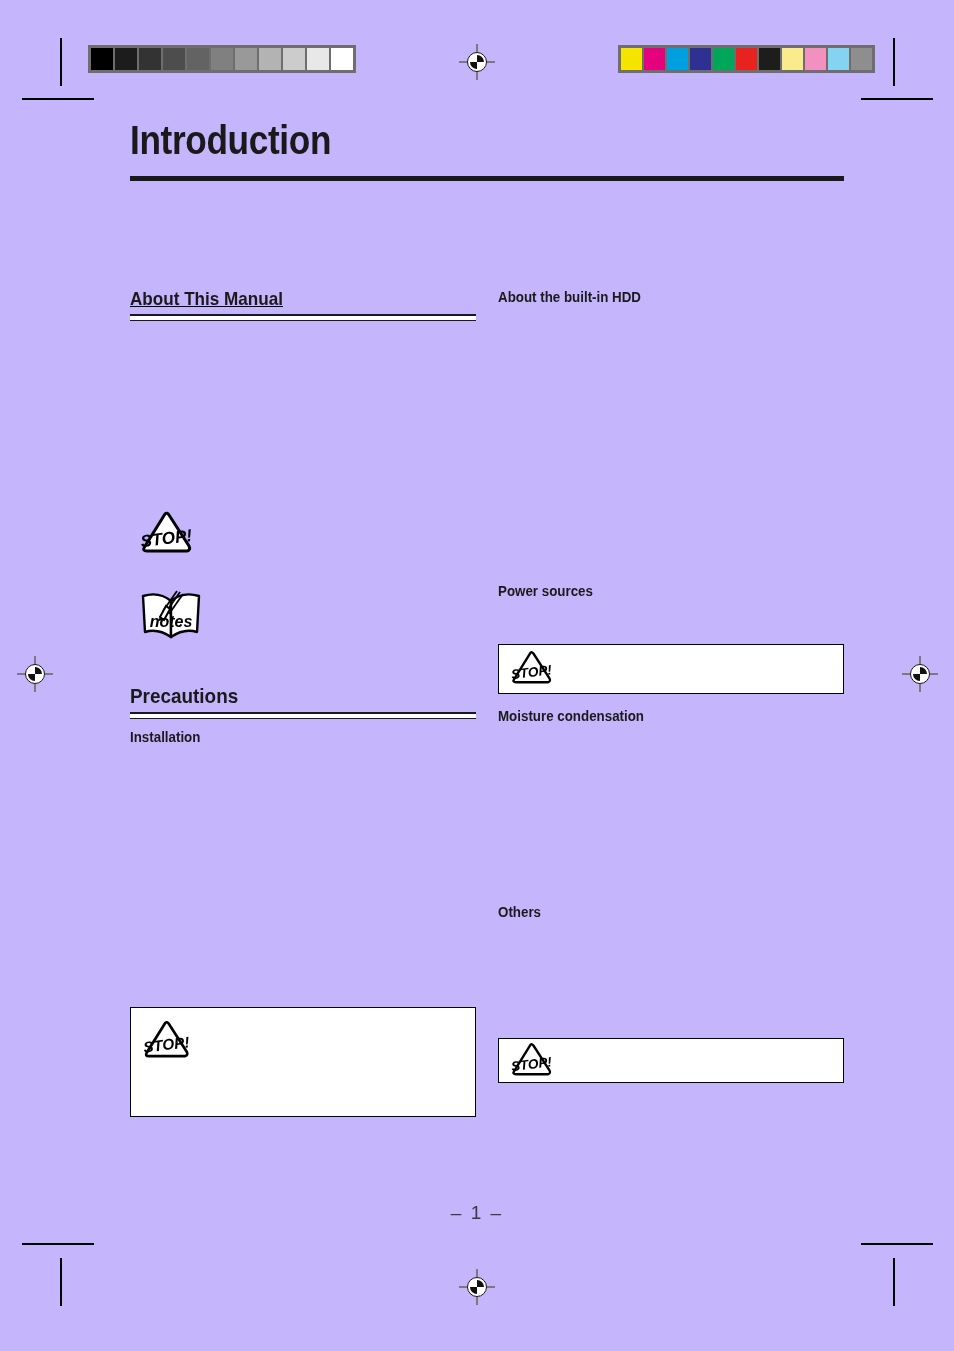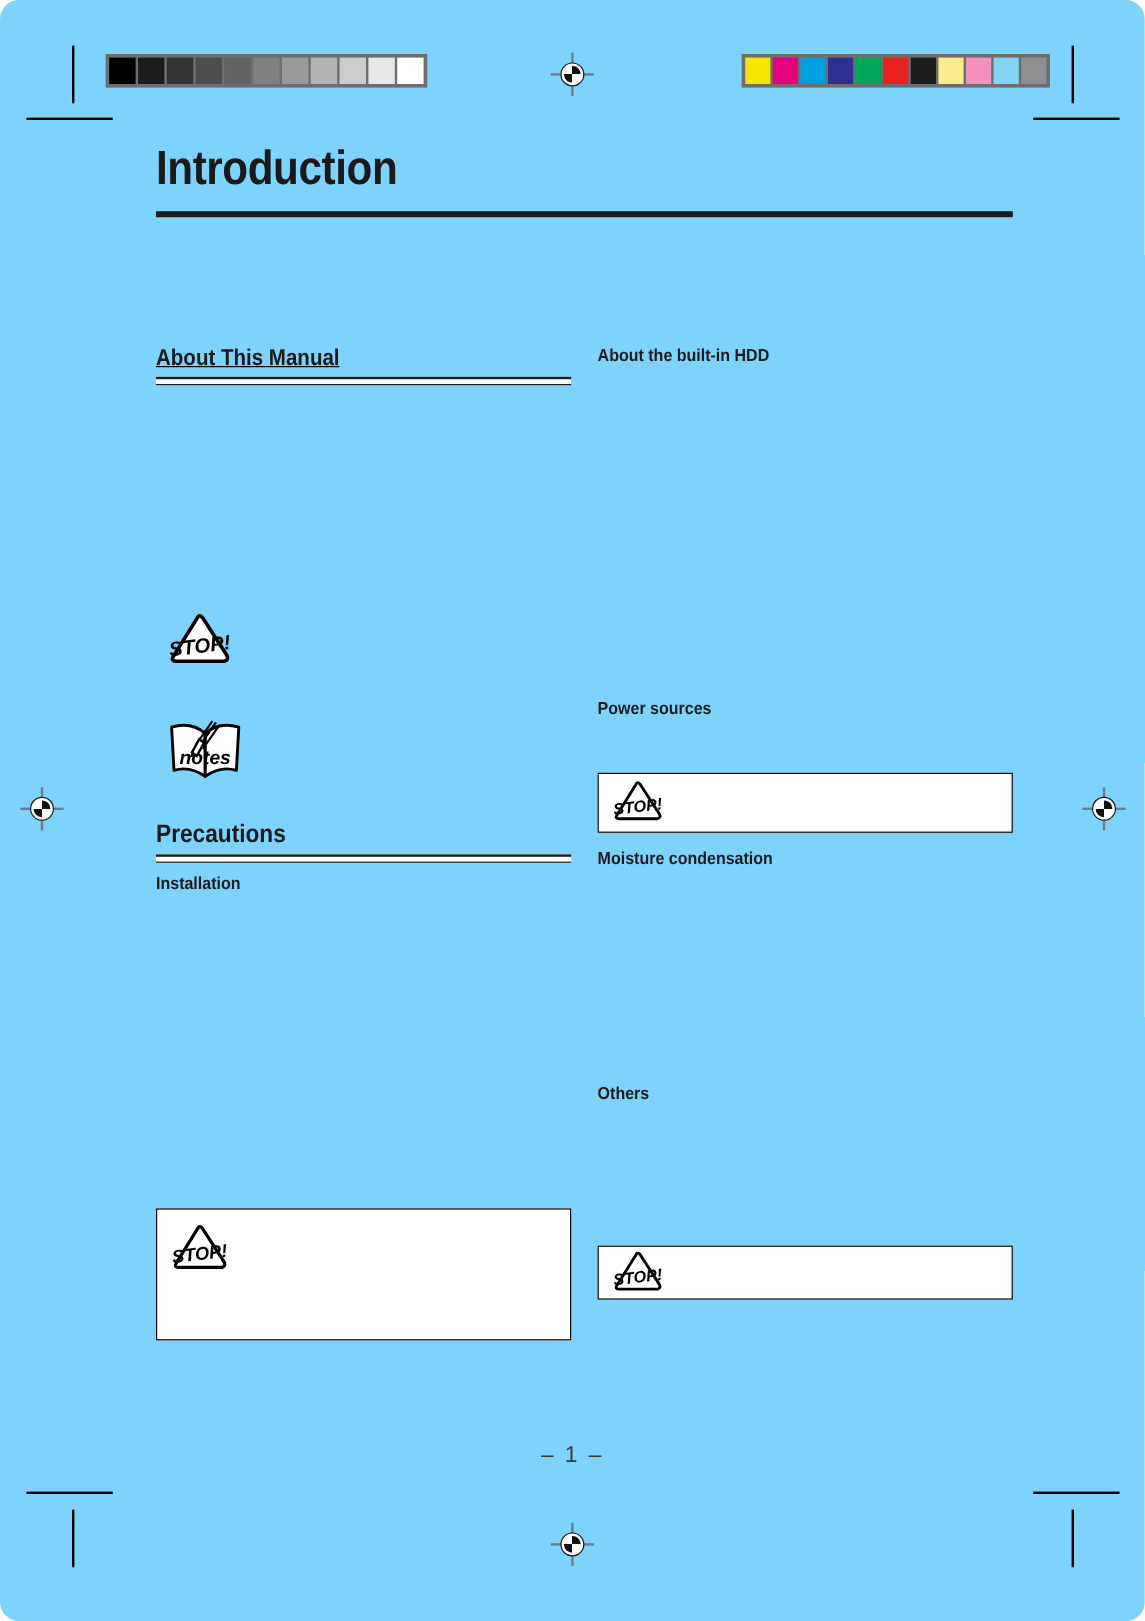--- a/index.html
+++ b/index.html
@@ -8,23 +8,22 @@
     background: #ffffff;
   }
   body {
     font-family: "Liberation Sans", sans-serif;
     -webkit-font-smoothing: antialiased;
   }
   #page {
     position: relative;
     width: 954px;
     height: 1351px;
-    background: #7dd3fc;
+    background: #c4b5fd;
     overflow: hidden;
-    border-radius: 16px;
   }
 
   
   .crop-mark {
     position: absolute;
     background: #000000;
   }
   .crop-v { width: 2px; height: 48px; }
   .crop-h { height: 2px; width: 72px; }
 
@@ -277,21 +276,21 @@
           <div class="section-rule"></div>
         </div>
 
         <div class="icon-stop" style="left:8px; top:222px;">
           <svg viewBox="0 0 58 44" xmlns="http://www.w3.org/2000/svg">
             <path d="M27 3 Q29 1 31 4 L51 35 Q53 39 49 40 L9 40 Q4 40 6.5 36 Z" fill="#ffffff" stroke="#000000" stroke-width="3" stroke-linejoin="round"></path>
             <text x="29" y="33" font-family="'Liberation Sans', sans-serif" font-size="17" font-weight="bold" font-style="italic" text-anchor="middle" fill="#000000" transform="rotate(-7 29 33)">STOP!</text>
           </svg>
         </div>
 
-        <div class="icon-notes" style="left:5px; top:308px;">
+        <div class="icon-notes" style="left:5px; top:298px;">
           <svg viewBox="0 0 72 58" xmlns="http://www.w3.org/2000/svg">
             <g fill="#ffffff" stroke="#000000" stroke-width="2.4" stroke-linejoin="round">
               <path d="M36 14 Q24 4 8 9 L10 45 Q23 41 36 50 Z"></path>
               <path d="M36 14 Q48 4 64 9 L62 45 Q49 41 36 50 Z"></path>
             </g>
             <path d="M36 14 L36 50" stroke="#000000" stroke-width="1.8" fill="none"></path>
             <g stroke="#000000" stroke-width="1.8" fill="none">
               <path d="M28 24 L42 4"></path>
                 <path d="M31 25 L45 5"></path>
                 <path d="M34 27 L48 7"></path>

